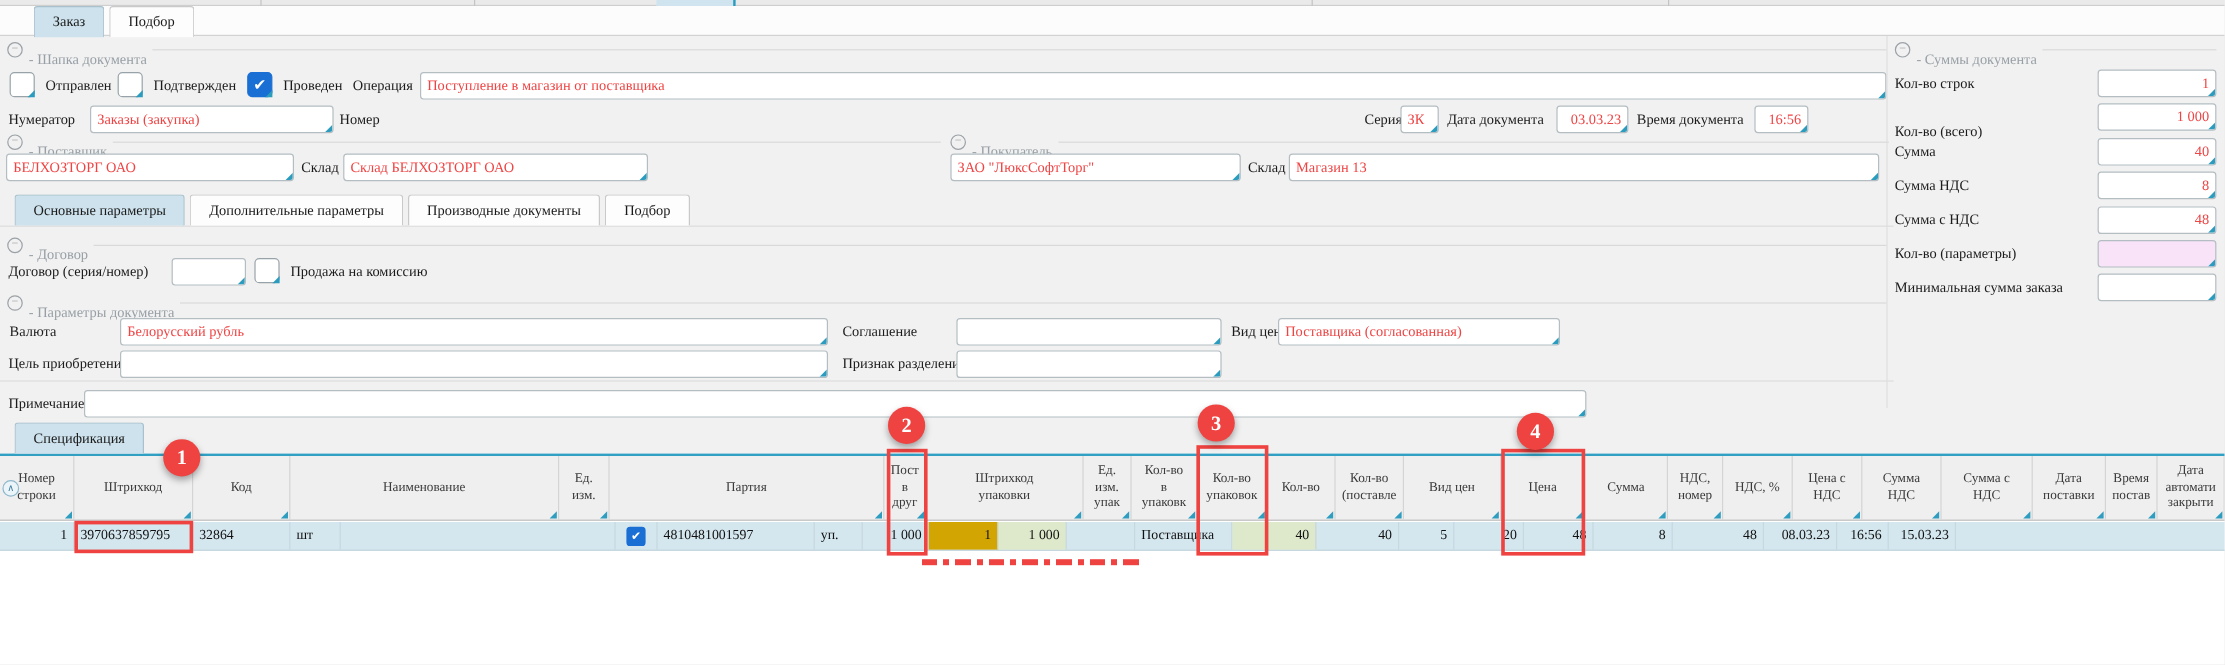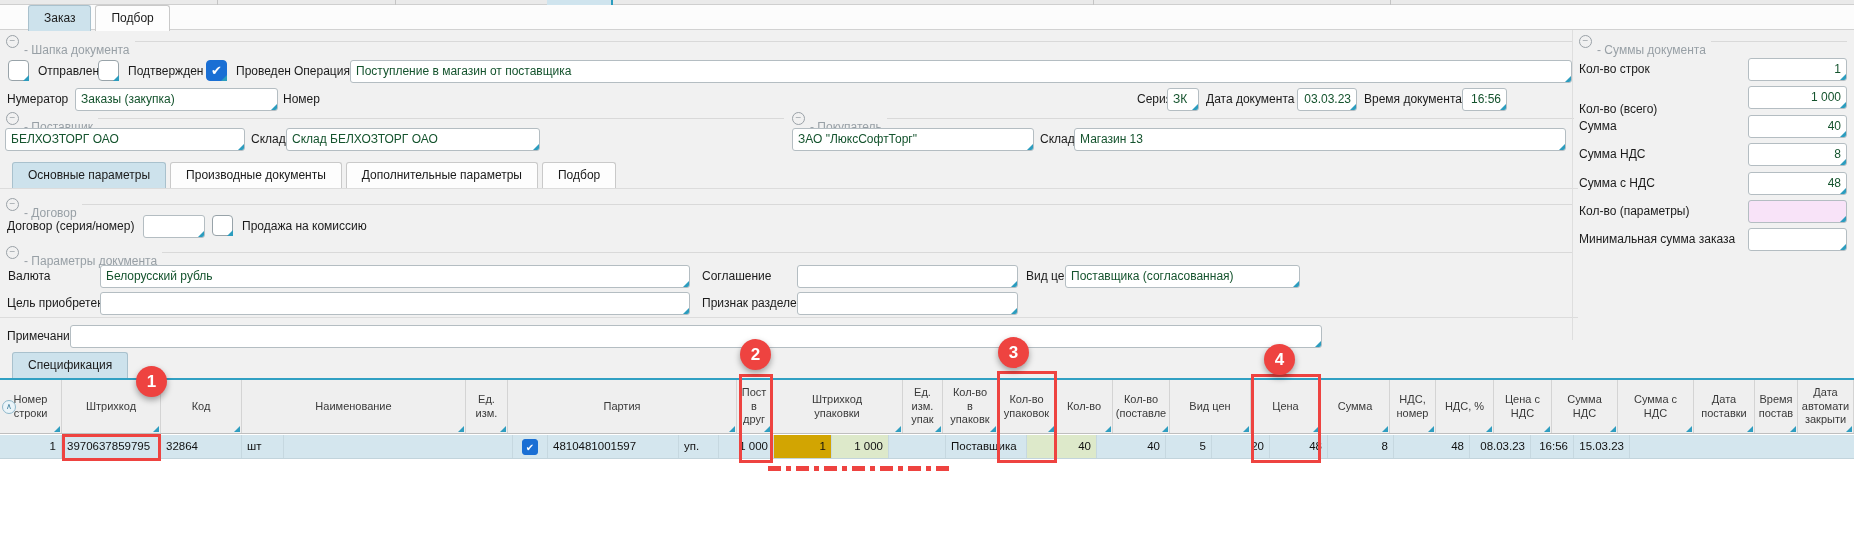--- a/index.html
+++ b/index.html
@@ -1,19 +1,19 @@
 <!DOCTYPE html>
 <html style="--accent-teal: #2b9cbe; --checkbox-blue: #1a6fd4; --tab-active: #cde2ec; --row-blue: #d4e6ee; --gold: #d2a502; --green: #dde9ca; --pink: #f8e3f8; --annotation-red: #ee4340;"><head>
 <meta charset="utf-8">
 <style>
   * { margin:0; padding:0; box-sizing:border-box; }
   html,body { background:#e8e8e8; }
   .page {
     position:relative; width:1854px; height:554px; overflow:hidden;
-    background:#f1f1f1; font-family:Liberation Sans, sans-serif;
+    background:#f1f1f1; font-family:Liberation Serif, serif;
     font-size:12px; color:#1b1b1b;
   }
 
   
   .top-strip { position:absolute; left:0; top:0; width:1854px; height:5px; background:#eaeaea; border-bottom:1px solid #cfcfcf; }
   .strip-div { position:absolute; top:0; width:1px; height:5px; background:#c4c4c4; }
   .strip-blue { position:absolute; top:0; height:5px; background:#cfe4ee; border-right:2px solid #2b9cbe; }
 
   
   .tabbar { position:absolute; background:#fcfcfc; border-bottom:1px solid #d2d2d2; }
@@ -30,21 +30,21 @@
   .gicon { width:13px; height:13px; border:1px solid #9aa1a7; border-radius:50%;
     display:flex; align-items:center; justify-content:center; font-size:10px; line-height:1; color:#9aa1a7; flex:0 0 13px; }
   .gtitle { white-space:nowrap;margin-top:17px; }
   .gtitle::before { content:"- "; }
   .gline { flex:1; border-top:1px solid #d9d9d9; }
 
   
   .lbl { position:absolute; height:22px; line-height:22px; white-space:nowrap; color:#1b1b1b; }
   .field {
     position:absolute; height:23px; background:#fff; border:1px solid #b4bdc2;
-    border-radius:3px; line-height:21px; padding:0 5px; overflow:hidden; white-space:nowrap; color:#14532d;
+    border-radius:3px; line-height:21px; padding:0 5px; overflow:hidden; white-space:nowrap; color:#ef4444;
   }
   .field::after { content:""; position:absolute; right:0; bottom:0;
     border-bottom:6px solid var(--accent-teal,#2b9cbe); border-left:6px solid transparent; }
   .field.right { text-align:right; }
   .field.pink { background:var(--pink,#f8e3f8); }
   .divider { position:absolute; height:1px; background:#dcdcdc; }
 
   
   .cb { position:absolute; width:21px; height:21px; background:#fff; border:1px solid #98a3a9; border-radius:4px; }
   .cb::after { content:""; position:absolute; right:-1px; bottom:-1px;
@@ -150,22 +150,22 @@
     <span class="gtitle">Покупатель</span>
     <span class="gline"></span>
   </div>
   <div class="field" style="left:792px;top:128px;width:242px">ЗАО "ЛюксСофтТорг"</div>
   <span class="lbl" style="left:1040px;top:128px">Склад</span>
   <div class="field" style="left:1074px;top:128px;width:492px">Магазин 13</div>
 
   <div class="divider" style="left:0;top:188px;width:1578px"></div>
   <div class="tabs" style="left:12px;top:162px">
     <div class="tab active">Основные параметры</div>
+    <div class="tab">Дополнительные параметры</div>
     <div class="tab">Производные документы</div>
-    <div class="tab">Дополнительные параметры</div>
     <div class="tab">Подбор</div>
   </div>
 
   <div class="grp" style="left:6px;top:197px;width:1566px">
     <span class="gicon">−</span>
     <span class="gtitle">Договор</span>
     <span class="gline"></span>
   </div>
   <span class="lbl" style="left:7px;top:215px">Договор (серия/номер)</span>
   <div class="field" style="left:143px;top:215px;width:62px"></div>

